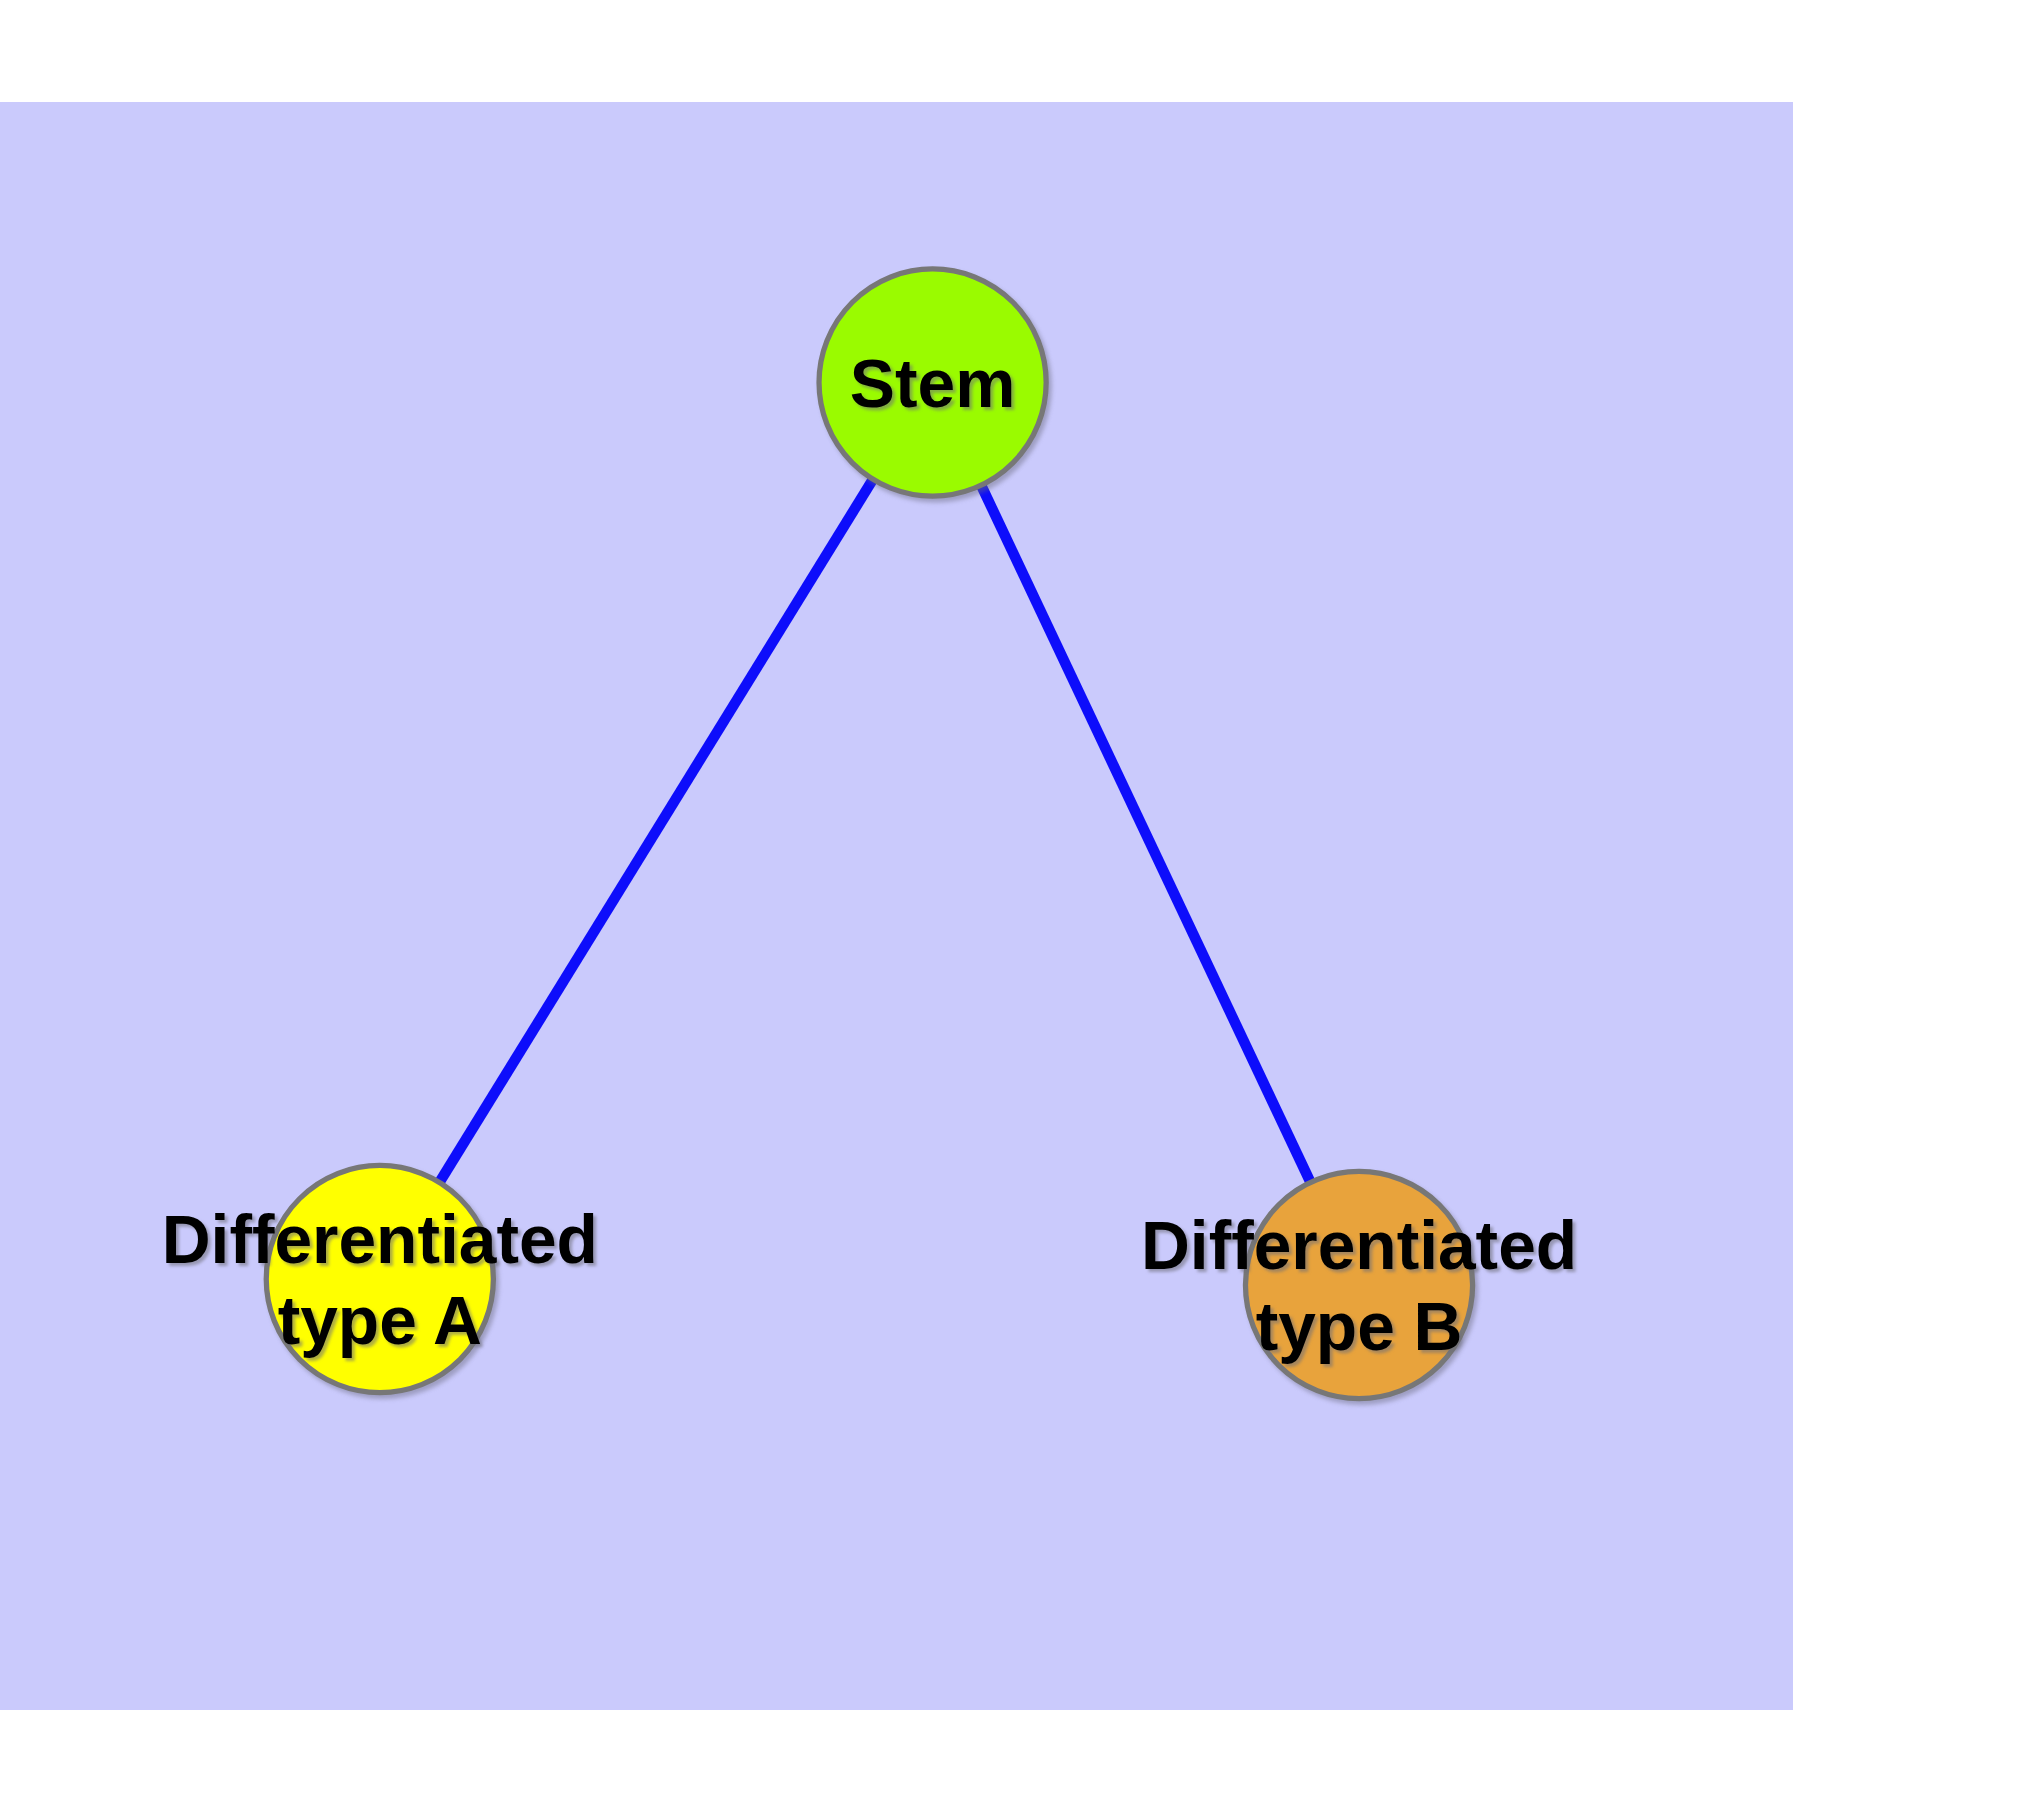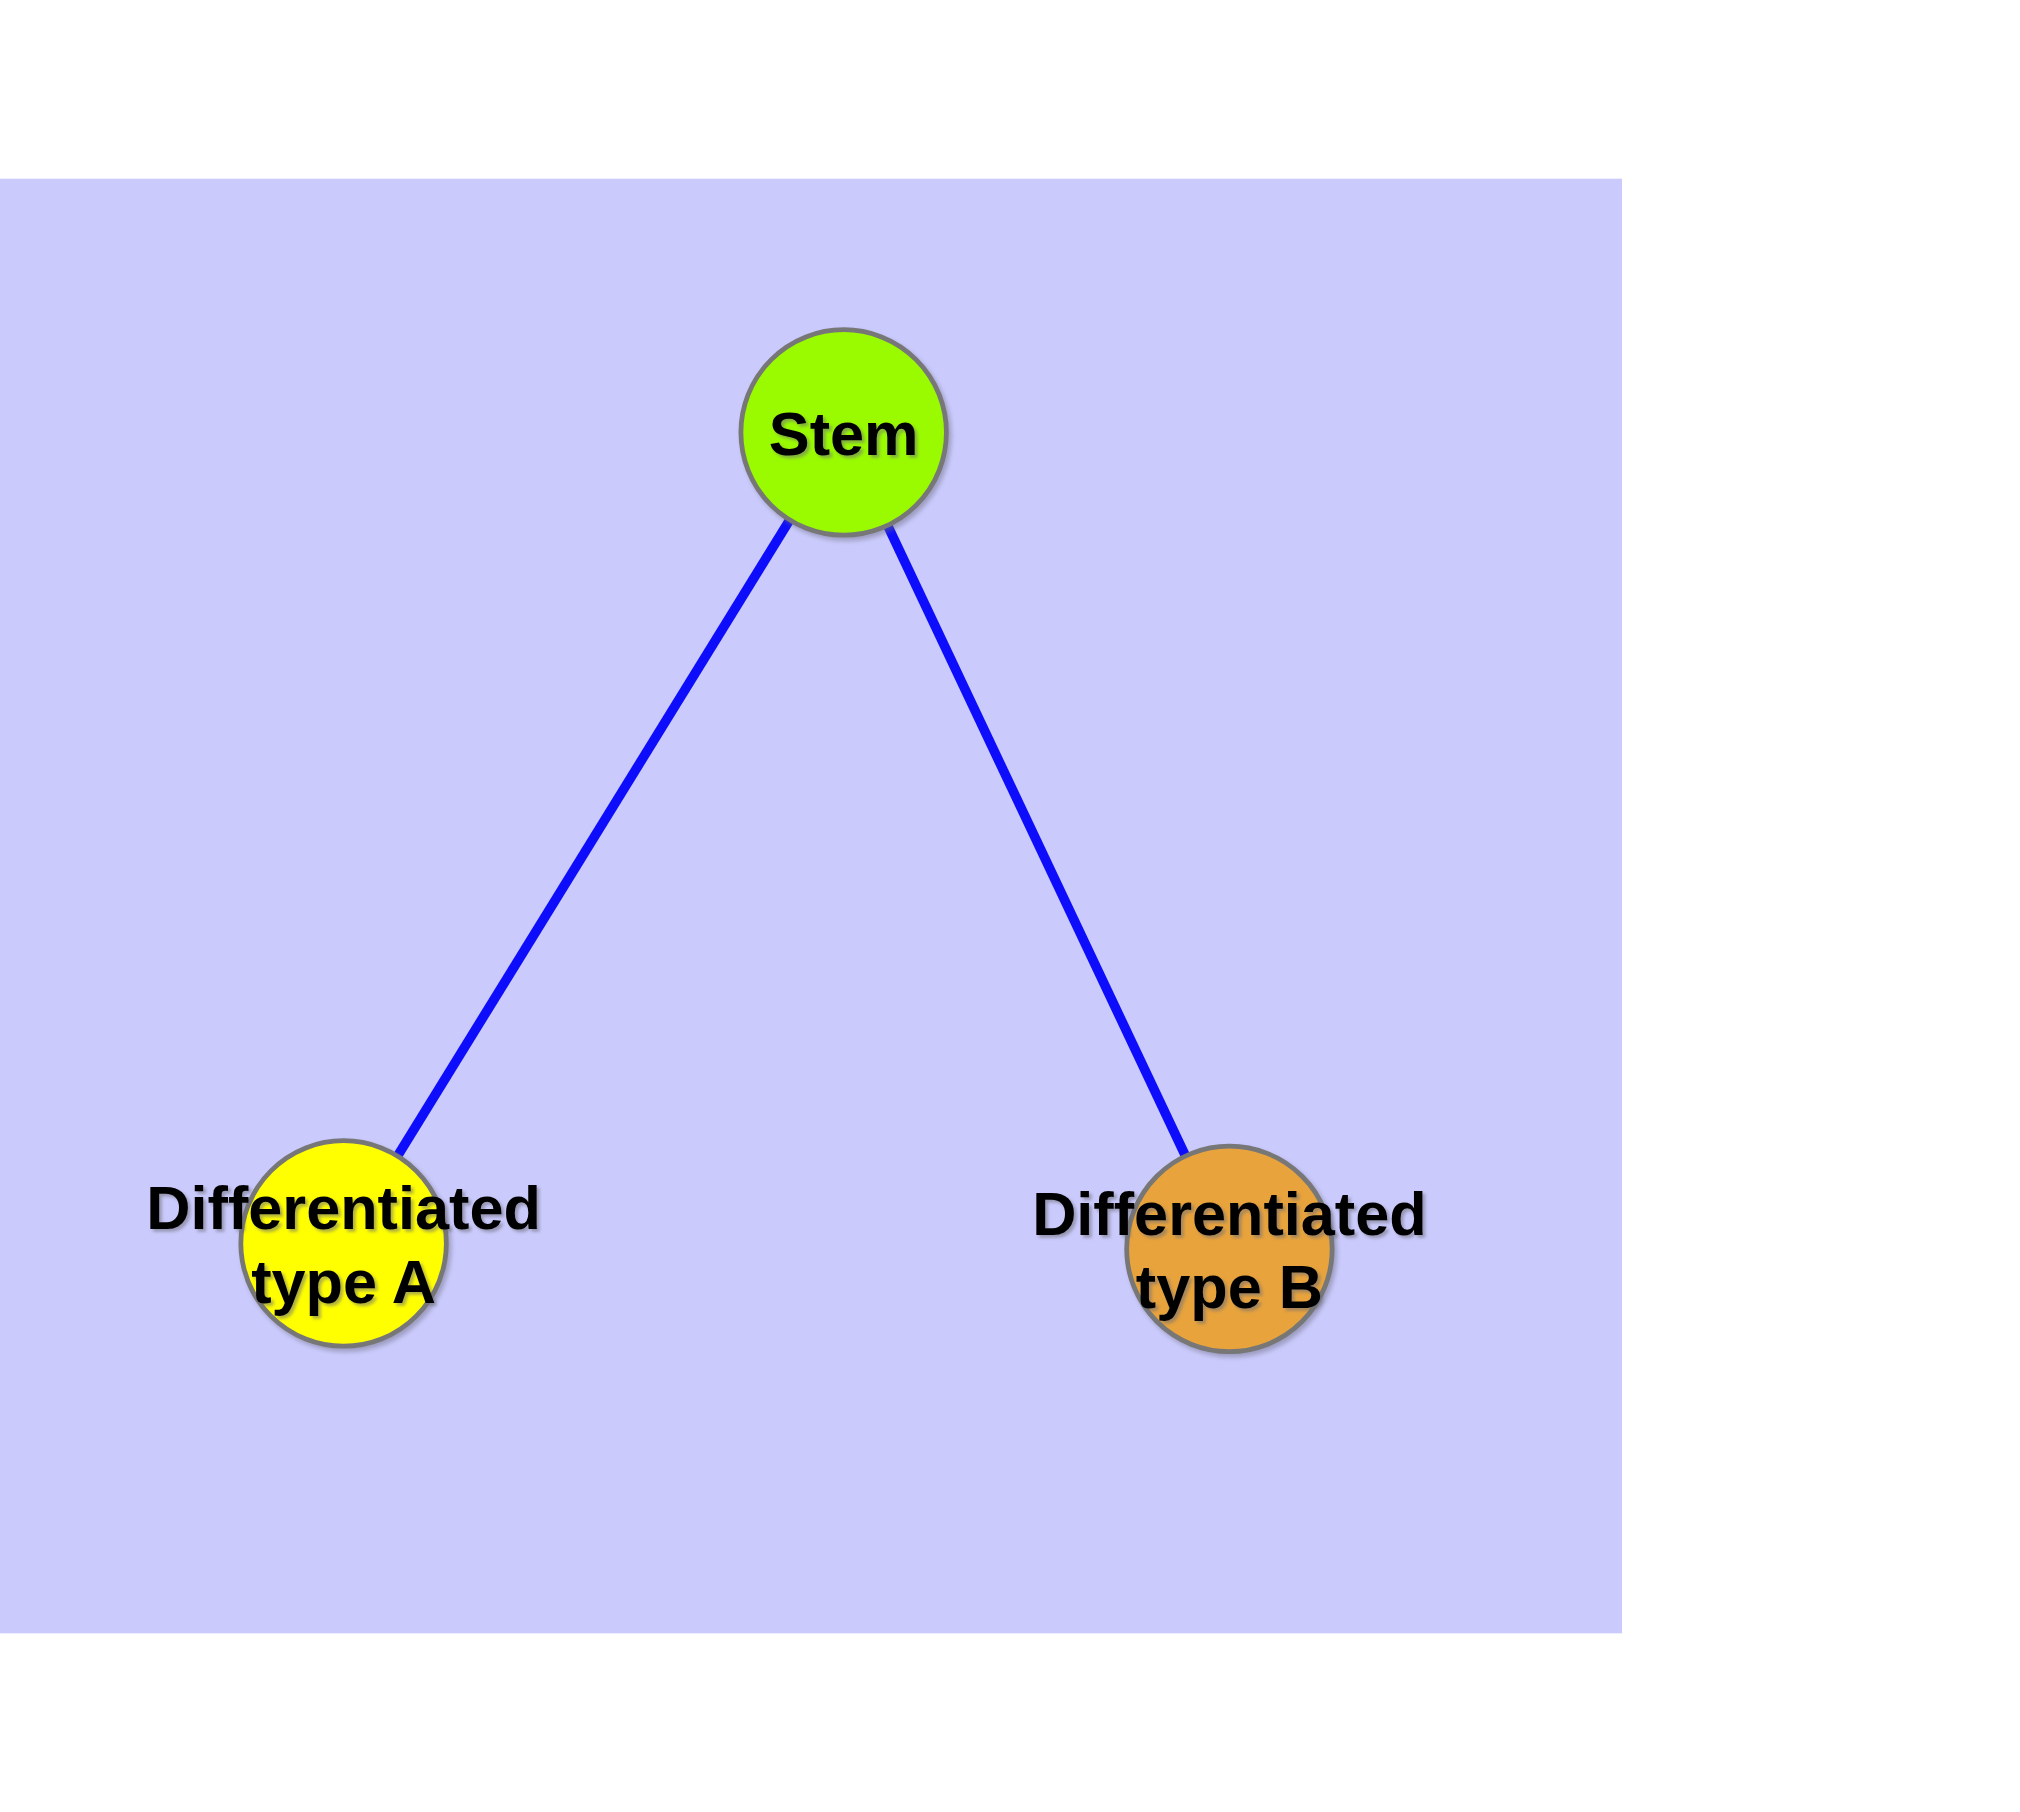--- a/index.html
+++ b/index.html
@@ -2,21 +2,21 @@
 <html style="font-size:13.6px"><head>
 <meta charset="utf-8">
 <style>
   html, body {
     margin: 0;
     padding: 0;
     background: #ffffff;
   }
   .canvas {
     position: relative;
-    width: 1622px;
+    width: 1793px;
     height: 1812px;
     overflow: hidden;
   }
   .canvas svg {
     display: block;
     width: 100%;
     height: 100%;
   }
   .node-circle {
     filter: drop-shadow(4px 5px 3px rgba(105,105,125,0.45));

